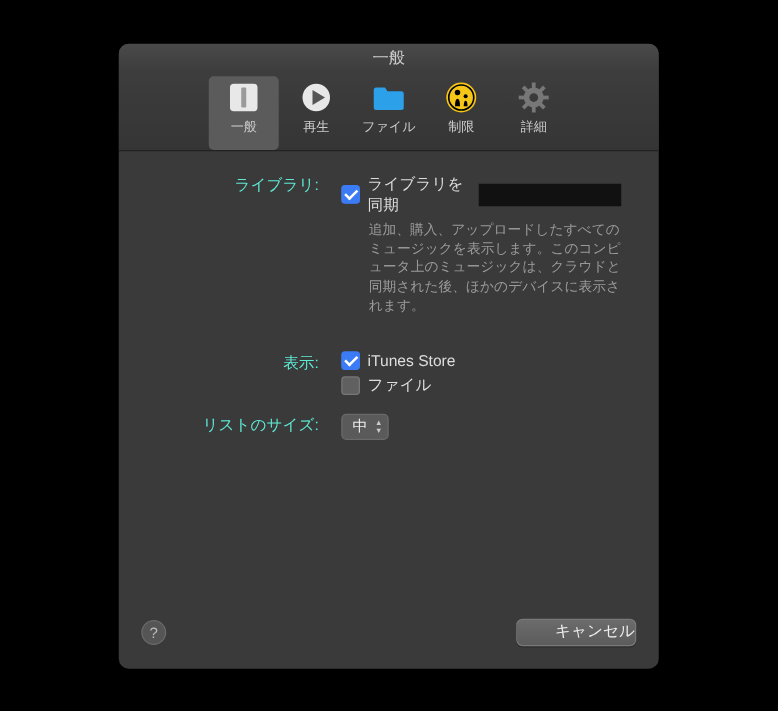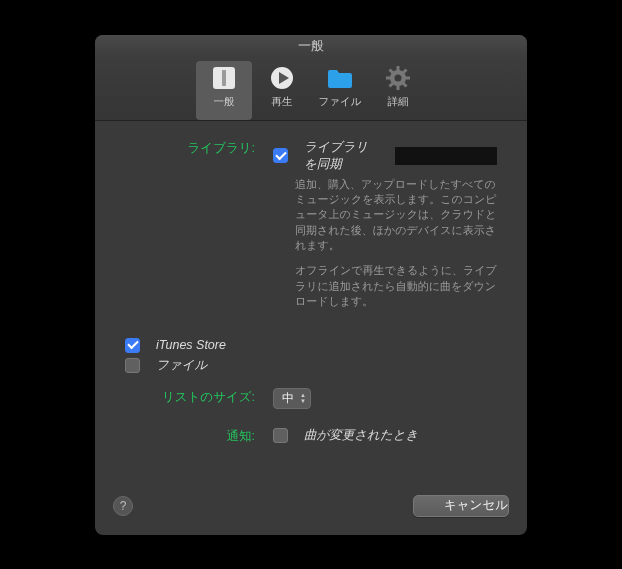--- a/index.html
+++ b/index.html
@@ -63,30 +63,29 @@
   }
   .row {
     display: flex;
     align-items: flex-start;
     margin-bottom: 4px;
   }
   .label-col {
     width: 148px;
     text-align: right;
     padding-right: 18px;
-    color: #22c55e;
+    color: #5eead4;
     padding-top: 1px;
   }
   .field-col { flex: 1; }
   .check-line {
     display: flex;
     align-items: center;
-    gap: 16px;
+    gap: 6px;
     margin-bottom: 2px;
-    font-style: italic;
   }
   .desc {
     font-size: 11px;
     color: #9a9a9a;
     line-height: 1.4;
     margin: 4px 0 10px 22px;
     max-width: 300px;
   }
   .chk {
     width: 15px; height: 15px;
@@ -174,20 +173,33 @@
       </div>
       <div class="tlabel">再生</div>
     </div>
     <div class="tool">
       <div class="ticon">
         <svg width="28" height="26">
             <path d="M2 8 L2 21 Q2 23 4 23 L24 23 Q26 23 26 21 L26 10 Q26 8 24 8 L13 8 L11 5 L4 5 Q2 5 2 7 Z" fill="#2da0ea"></path>
           </svg>
       </div>
       <div class="tlabel">ファイル</div>
+    </div>
+    <div class="tool">
+      <div class="ticon">
+        <svg width="26" height="26">
+            <circle cx="13" cy="13" r="12" fill="#f5c518"></circle>
+            <circle cx="13" cy="13" r="10" fill="none" stroke="#000" stroke-width="1.3"></circle>
+            <circle cx="10" cy="9" r="2.2" fill="#000"></circle>
+            <path d="M8 20 Q8 14 10 14 Q12 14 12 20" fill="#000"></path>
+            <circle cx="16.5" cy="12" r="1.6" fill="#000"></circle>
+            <path d="M15 20 Q15 15.5 16.5 15.5 Q18 15.5 18 20" fill="#000"></path>
+          </svg>
+      </div>
+      <div class="tlabel">制限</div>
     </div>
     <div class="tool">
       <div class="ticon">
         <svg width="26" height="26" viewBox="0 0 26 26">
             <g fill="#777">
               <circle cx="13" cy="13" r="8"></circle>
               <g>
                 <rect x="11.5" y="1" width="3" height="5"></rect>
                 <rect x="11.5" y="20" width="3" height="5"></rect>
                 <rect x="1" y="11.5" width="5" height="3"></rect>
@@ -210,28 +222,28 @@
     <div class="row">
       <div class="label-col">ライブラリ:</div>
       <div class="field-col">
         <div class="check-line">
           <div class="chk checked"></div>
           <span>ライブラリを同期</span>
           <div class="blackbox"></div>
         </div>
         <div class="desc">追加、購入、アップロードしたすべてのミュージックを表示します。このコンピュータ上のミュージックは、クラウドと同期された後、ほかのデバイスに表示されます。</div>
 
-        <div class="desc">オフラインで再生できるように、ライブラリに追加されたら自動的に曲をダウンロードします。</div>
 
       </div>
     </div>
 
     <div class="section-gap"></div>
 
     <div class="row">
+      <div class="label-col">表示:</div>
       <div class="field-col">
         <div class="check-line">
           <div class="chk checked"></div>
           <span>iTunes Store</span>
         </div>
         <div class="check-line" style="margin-top:4px">
           <div class="chk"></div>
           <span>ファイル</span>
         </div>
       </div>
@@ -247,29 +259,20 @@
           <span class="arrows">
               <span>▲</span>
               <span>▼</span>
             </span>
         </div>
       </div>
     </div>
 
     <div class="section-gap"></div>
 
-    <div class="row">
-      <div class="label-col">通知:</div>
-      <div class="field-col">
-        <div class="check-line">
-          <div class="chk"></div>
-          <span>曲が変更されたとき</span>
-        </div>
-      </div>
-    </div>
 
   </div>
 
   <div class="footer">
     <div class="help">
       <span>?</span>
     </div>
     <div class="spacer"></div>
     <div class="btn">
       <span>キャンセル</span>

